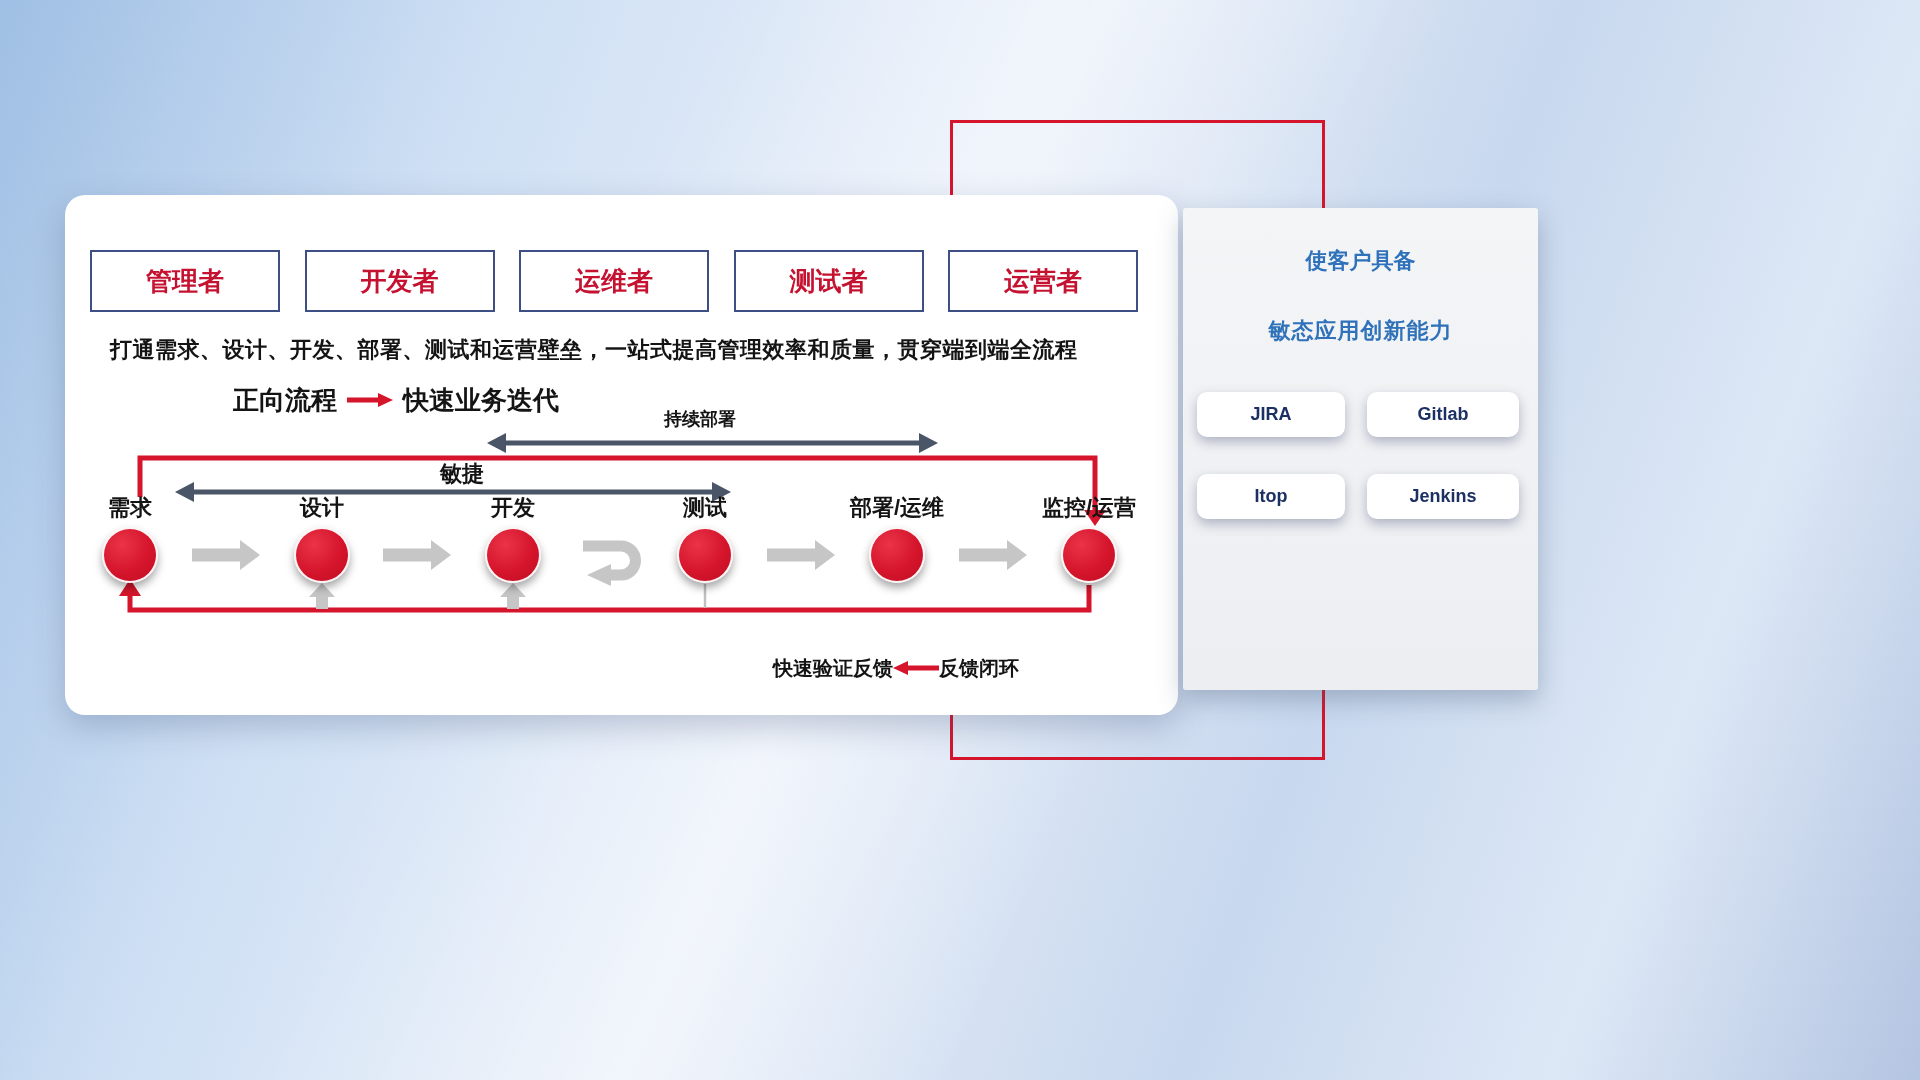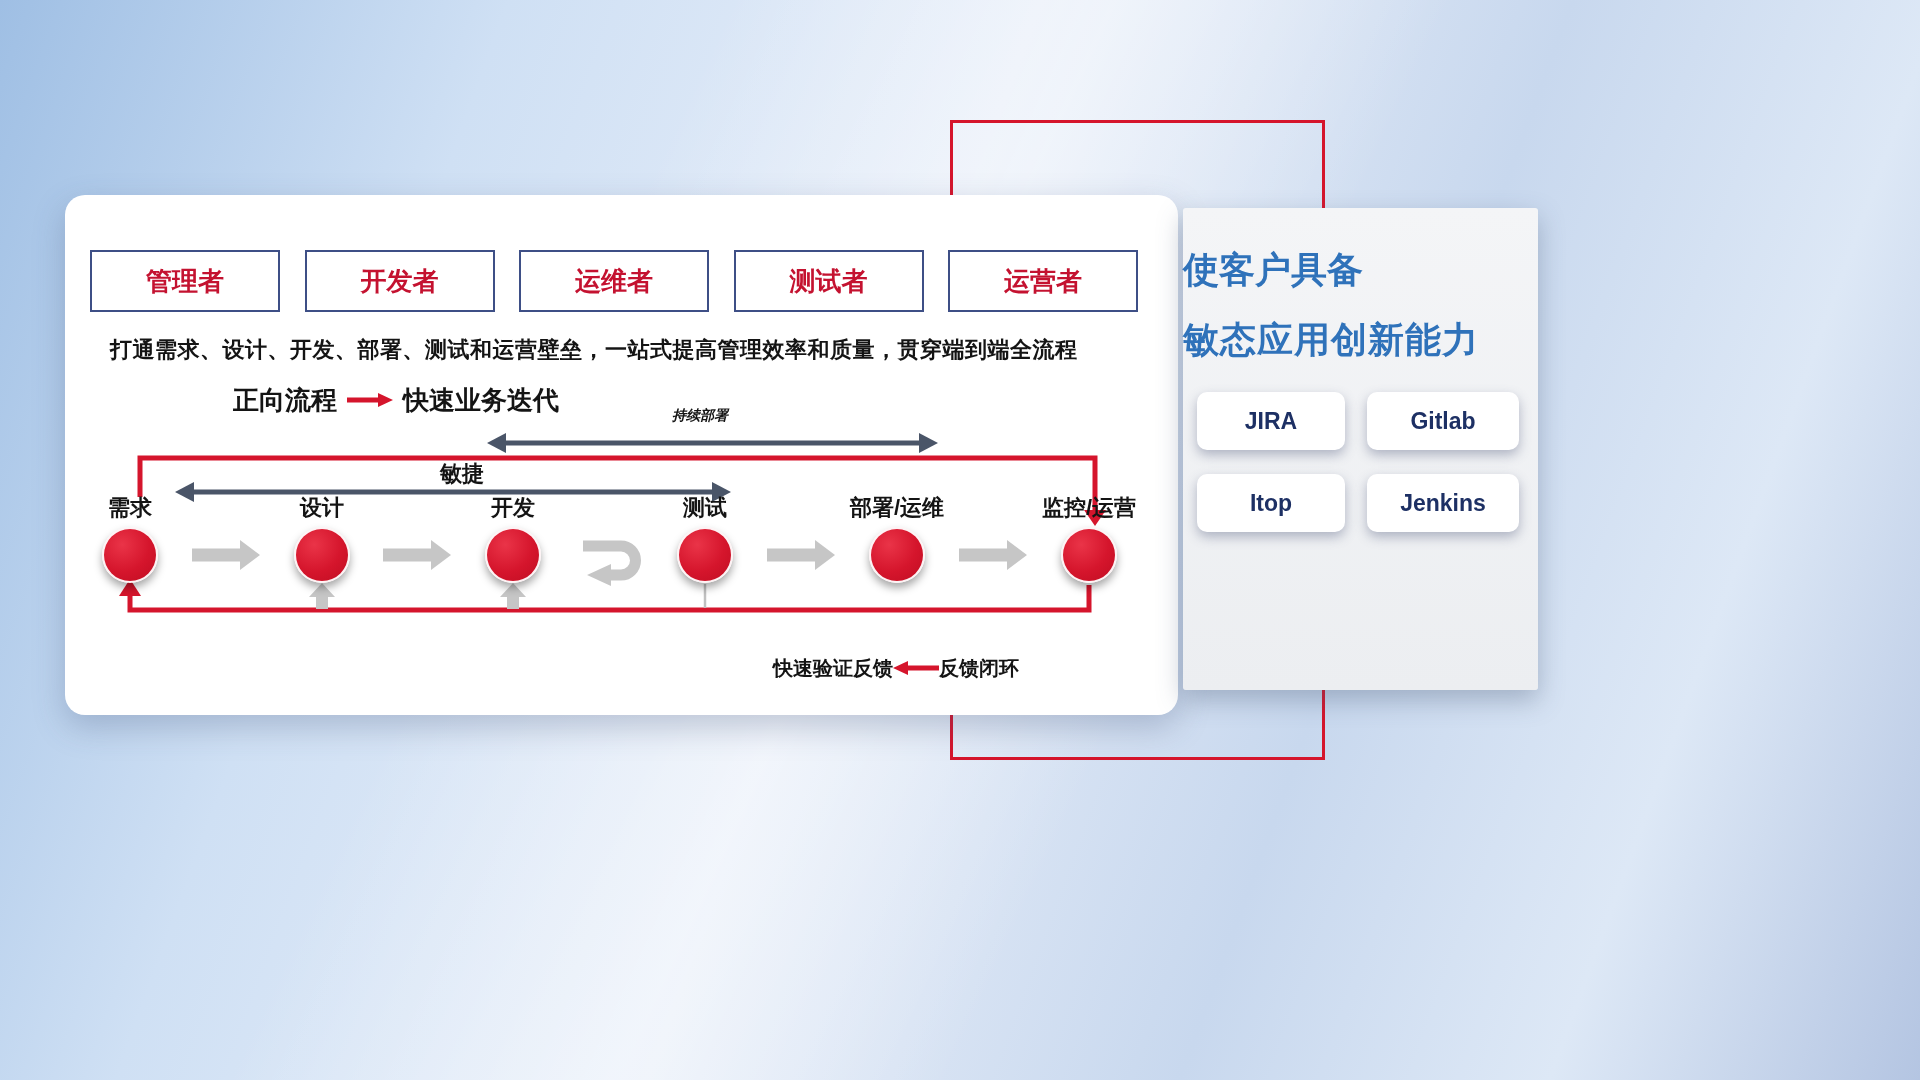--- a/index.html
+++ b/index.html
@@ -42,21 +42,21 @@
   }
 
   .legend-forward {
     position:absolute; left:168px; top:192px; height:26px;
     display:flex; align-items:center; gap:10px;
     font-size:26px; font-weight:bold; color:#141414;
   }
 
   .lbl-cd {
     position:absolute; left:555px; top:212px; width:160px; text-align:center;
-    font-size:14px; font-weight:bold; color:#141414;font-style:italic;
+    font-size:18px; font-weight:bold; color:#141414;
   }
   .lbl-agile {
     position:absolute; left:337px; top:264px; width:120px; text-align:center;
     font-size:22px; font-weight:bold; color:#141414;
   }
 
   .diagram { position:absolute; left:0; top:0; width:1113px; height:520px; pointer-events:none; }
 
   .stage-label {
     position:absolute; top:298px; width:150px; text-align:center;
@@ -81,31 +81,31 @@
   }
 
   
   .panel {
     position:absolute; left:1183px; top:208px; width:355px; height:482px;
     background:linear-gradient(180deg,#f4f5f7 0%, #eceef1 100%);
     box-shadow:0 10px 26px rgba(70,85,115,.35);
     border-radius:3px; z-index:2;
   }
   .panel-title {
-    position:absolute; left:0; width:355px; 
-    color:#2f72ba; font-weight:bold; font-size:36px;
+    position:absolute; left:0; width:355px; text-align:center;
+    color:#2f72ba; font-weight:bold; font-size:22px;
   }
   .pt1 { top:38px; }
   .pt2 { top:108px; letter-spacing:1px; }
 
   .tool {
-    position:absolute; height:58px; background:#fff; border-radius:10px;
+    position:absolute; height:45px; background:#fff; border-radius:10px;
     box-shadow:0 5px 12px rgba(95,105,135,.45);
     display:flex; align-items:center; justify-content:center;
-    font-size:23px; font-weight:bold; color:#1d3064;
+    font-size:18px; font-weight:bold; color:#1d3064;
   }
   .tool-jira       { left:14px;  top:184px; width:148px; }
   .tool-gitlab     { left:184px; top:184px; width:152px; }
   .tool-itop       { left:14px;  top:266px; width:148px; }
   .tool-jenkins    { left:184px; top:266px; width:152px; }
   .tool-confluence { left:14px;  top:346px; width:322px; }
 </style>
 </head>
 <body>
 

